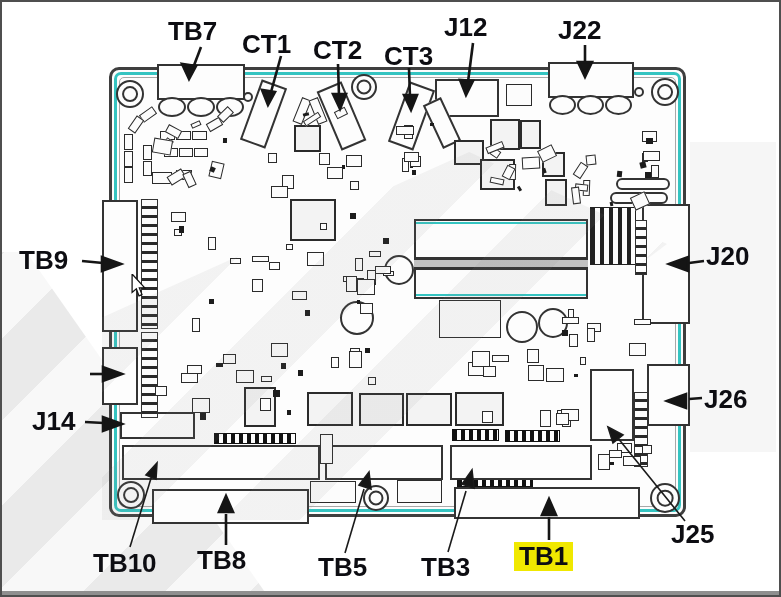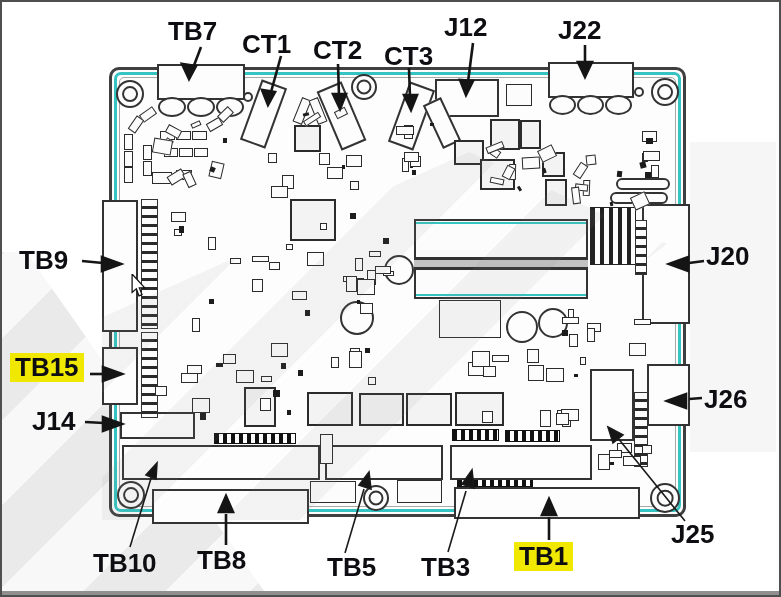--- a/index.html
+++ b/index.html
@@ -372,25 +372,24 @@
     </g>
   </svg>
 
   <div class="callout" style="left:166px;top:16px">TB7</div>
   <div class="callout" style="left:240px;top:29px">CT1</div>
   <div class="callout" style="left:311px;top:35px">CT2</div>
   <div class="callout" style="left:382px;top:41px">CT3</div>
   <div class="callout" style="left:442px;top:12px">J12</div>
   <div class="callout" style="left:556px;top:15px">J22</div>
   <div class="callout" style="left:17px;top:245px">TB9</div>
-  <div class="callout hl" style="left:8px;top:351px">TB15</div>
   <div class="callout" style="left:30px;top:406px">J14</div>
   <div class="callout" style="left:91px;top:548px">TB10</div>
   <div class="callout" style="left:195px;top:545px">TB8</div>
-  <div class="callout" style="left:325px;top:552px">TB5</div>
+  <div class="callout" style="left:316px;top:552px">TB5</div>
   <div class="callout" style="left:419px;top:552px">TB3</div>
   <div class="callout hl" style="left:512px;top:540px">TB1</div>
   <div class="callout" style="left:669px;top:519px">J25</div>
   <div class="callout" style="left:704px;top:241px">J20</div>
   <div class="callout" style="left:702px;top:384px">J26</div>
 
   <svg class="cursor" width="16" height="23" viewBox="0 0 12 20">
     <path d="M0,0 L0,16 L3.7,12.8 L6,19 L8.6,17.9 L6.3,12 L11,12 Z" fill="#fff" stroke="#111" stroke-width="1.1"></path>
   </svg>
 

